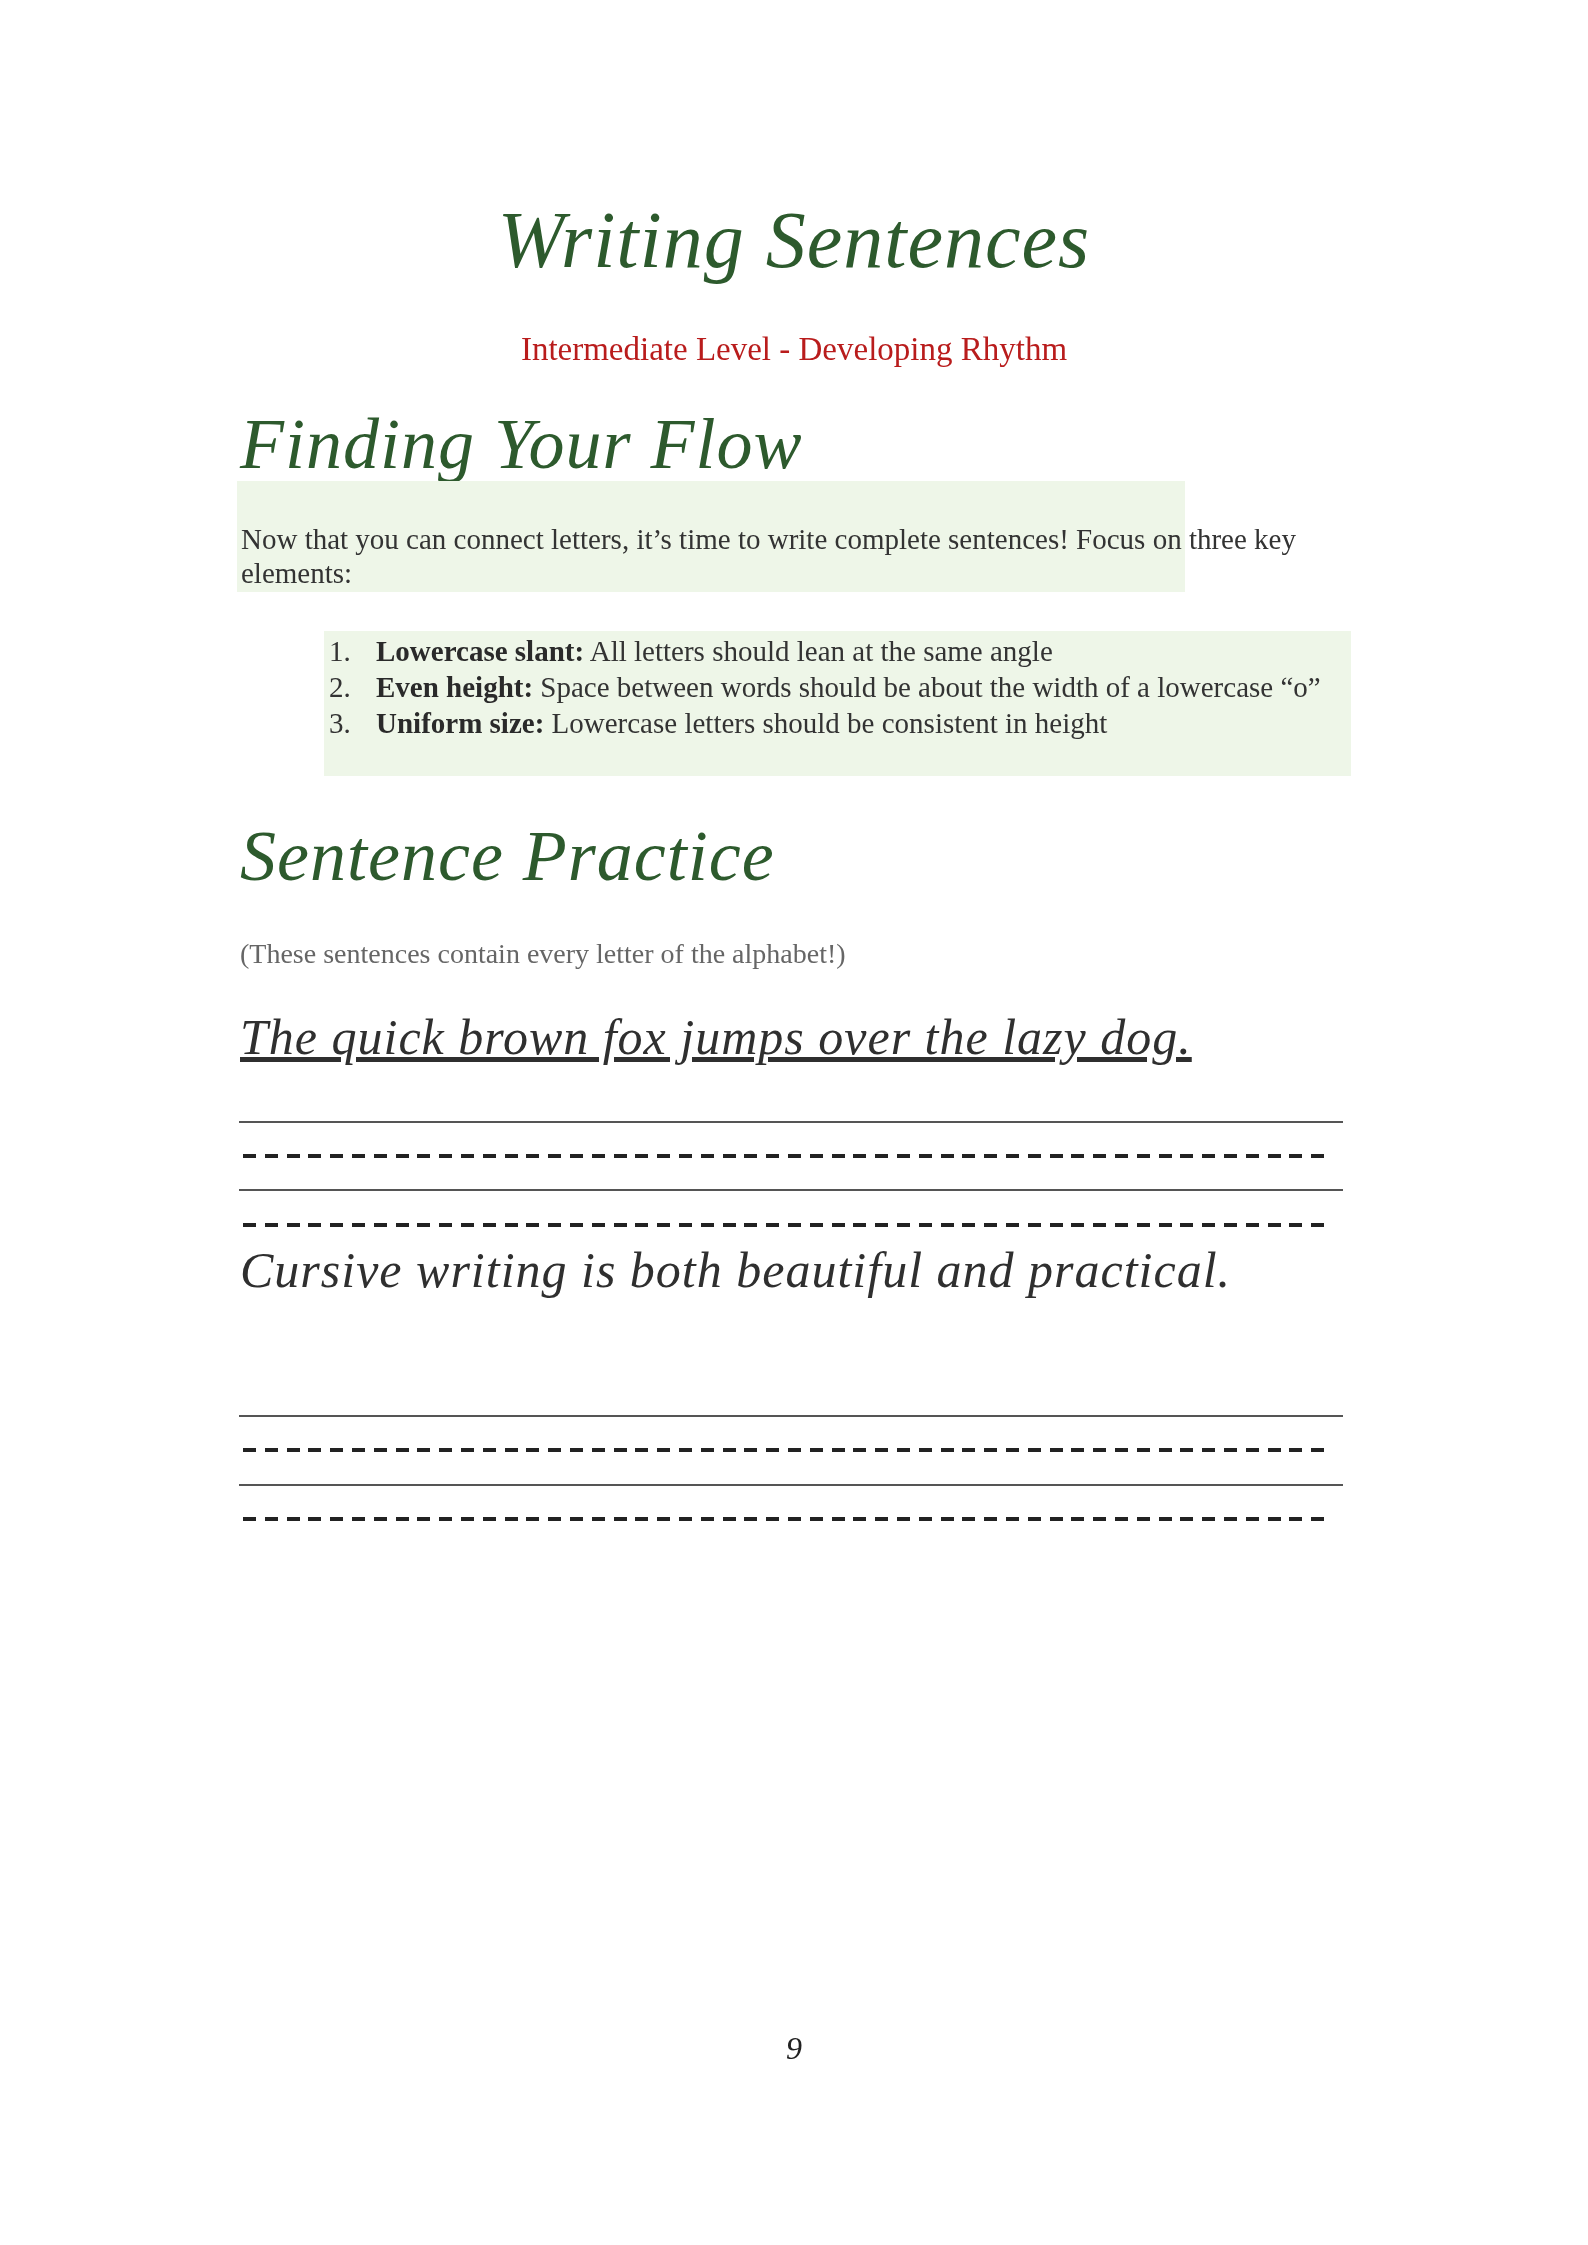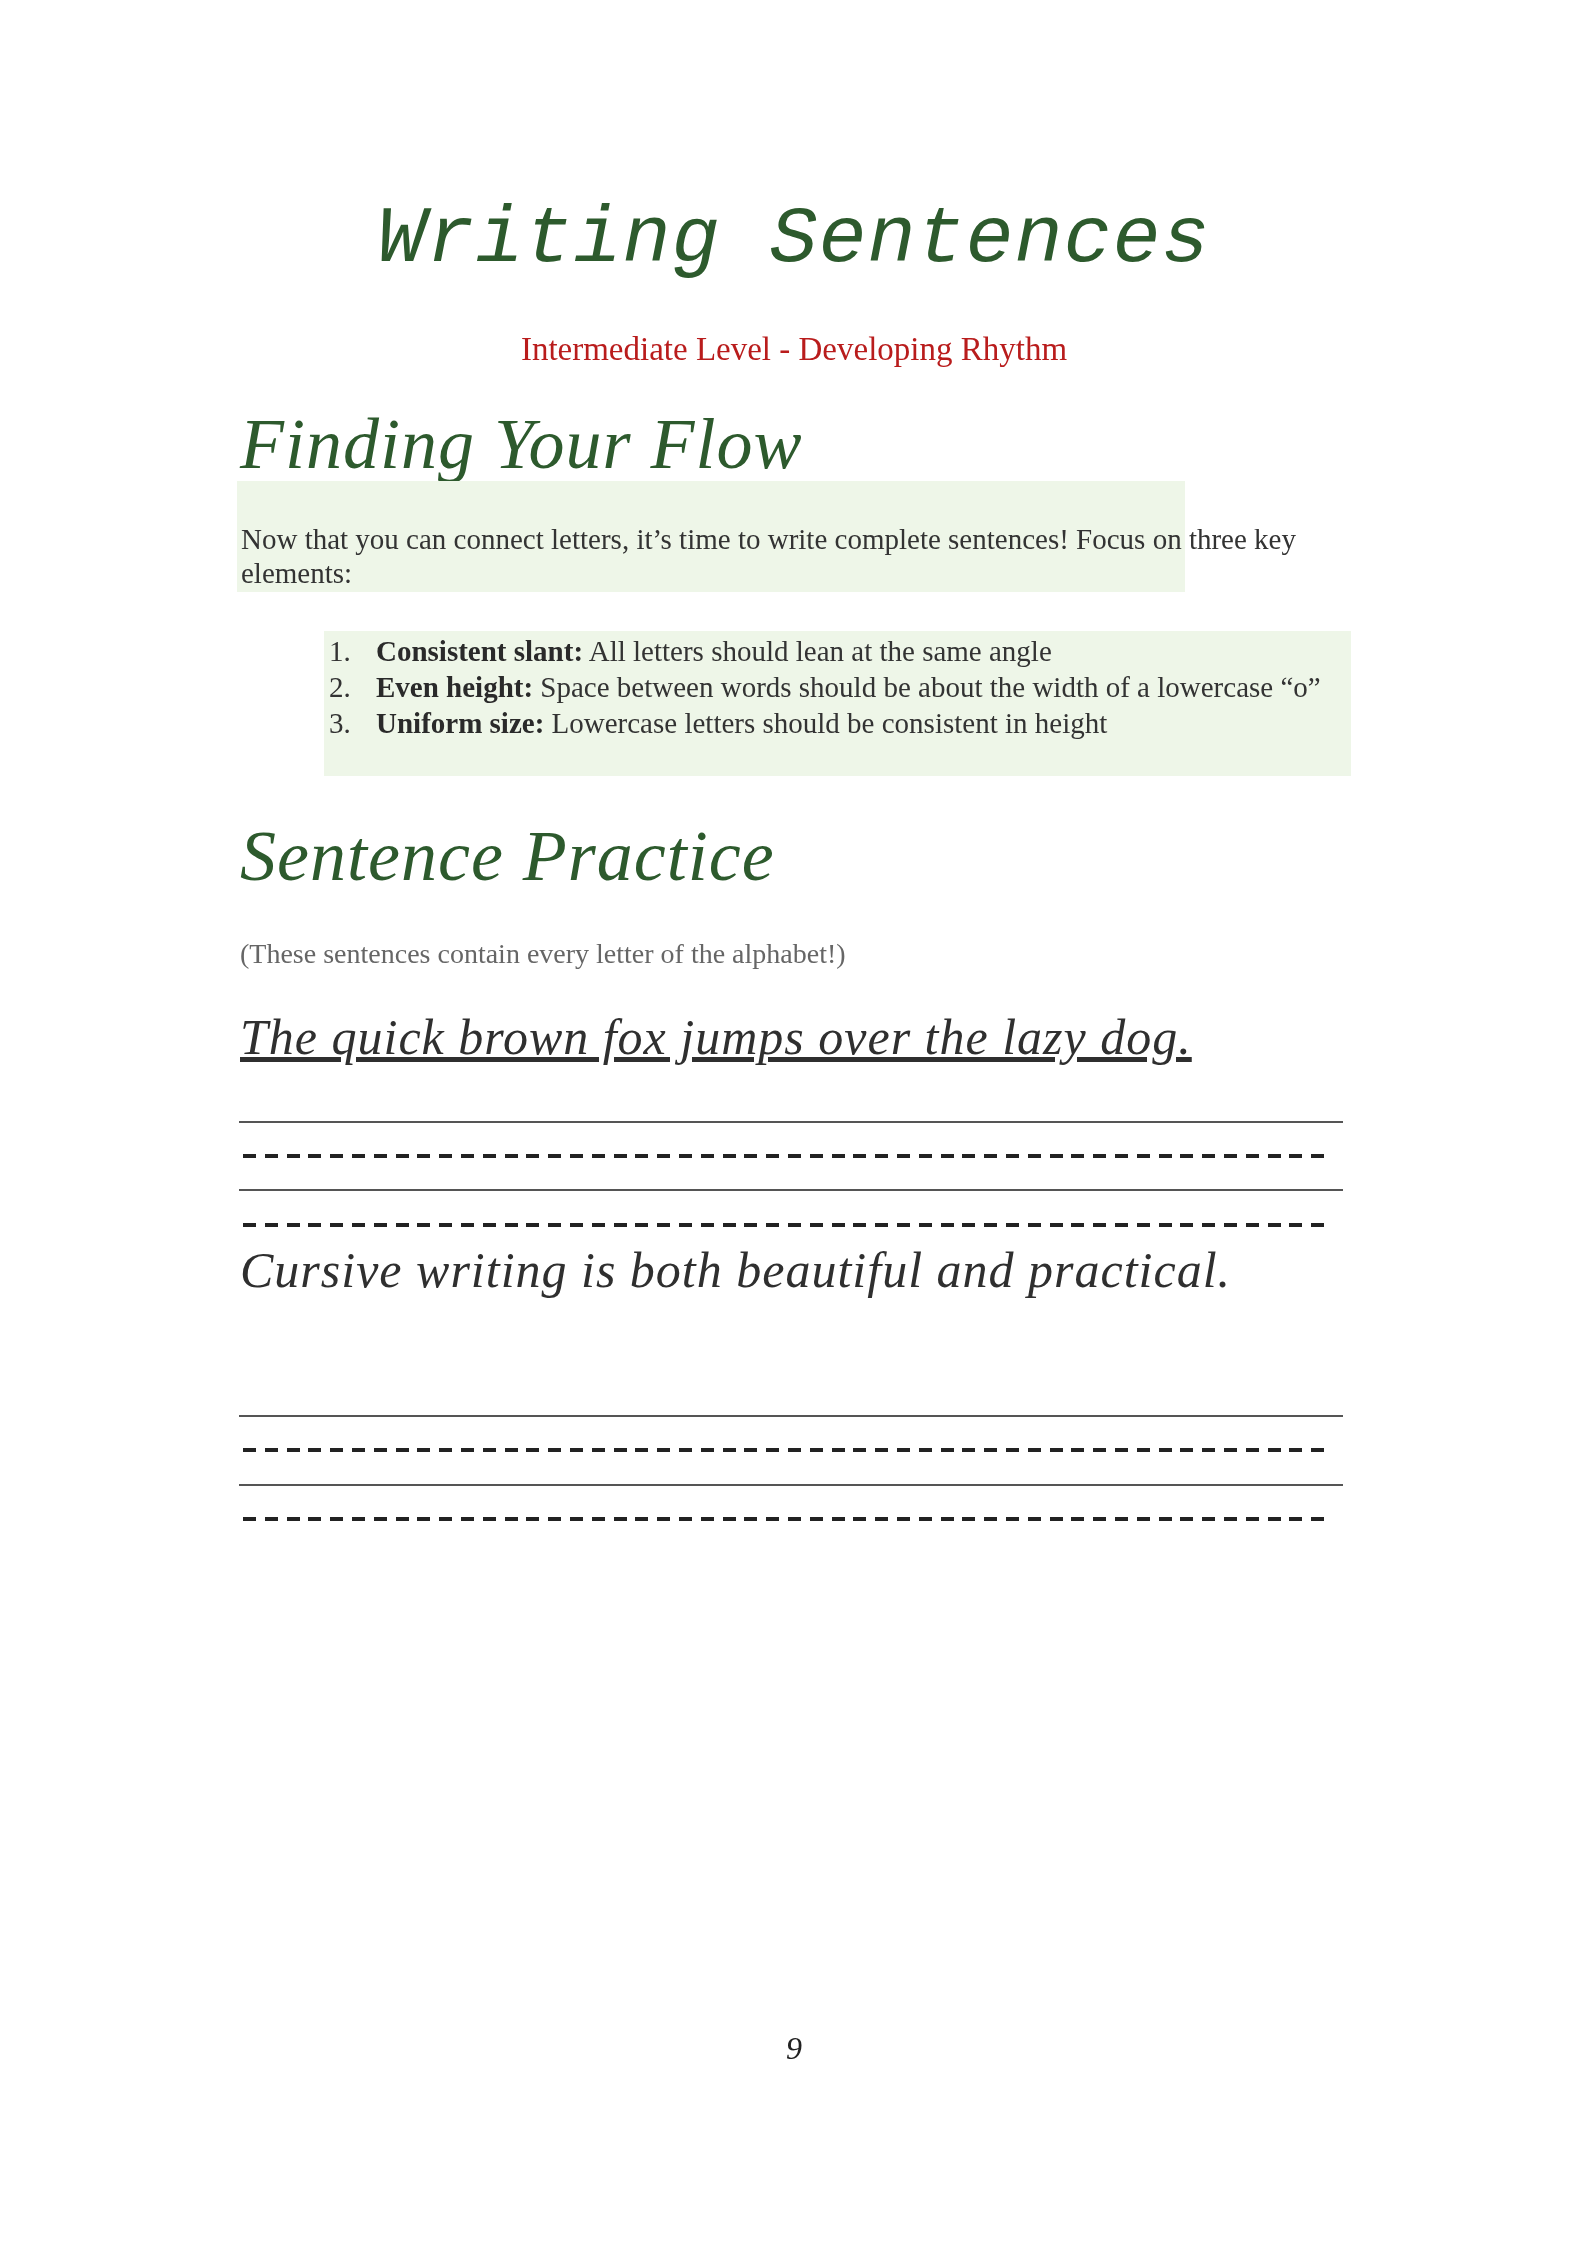--- a/index.html
+++ b/index.html
@@ -1,20 +1,20 @@
 <!DOCTYPE html>
 <html><head>
 <meta charset="utf-8">
 <style>
   html, body { margin: 0; padding: 0; background: #ffffff; }
   body { width: 1588px; height: 2245px; position: relative; overflow: hidden;
          font-family: "Liberation Serif", serif; color: #333333; }
   .title { position: absolute; left: 0; width: 1588px; top: 190px; text-align: center;
            font-size: 80px; color: #2d5a2d; letter-spacing: 1px; line-height: 100px;
-           font-family: Liberation Mono, monospace; font-style: italic; }
+           font-family: Liberation Serif, serif; font-style: italic; }
   .subtitle { position: absolute; left: 0; width: 1588px; top: 329px; text-align: center;
               font-size: 33px; color: #b91c1c; line-height: 40px; }
   .h2 { position: absolute; left: 240px; font-size: 72px; color: #2d5a2d; line-height: 76px;
         font-family: "Liberation Serif", serif; font-style: italic; letter-spacing: 1px; }
   .h2.flow { top: 406px; }
   .h2.practice { top: 818px; }
   .intro-box { position: absolute; left: 237px; top: 481px; width: 948px; height: 111px;
                background: #eef6e8; }
   .intro-text { position: absolute; left: 4px; top: 41px; width: 1080px; font-size: 29px;
                 line-height: 34px; color: #333333; }
@@ -45,21 +45,21 @@
 
   <div class="h2 flow">Finding Your Flow</div>
 
   <div class="intro-box">
     <div class="intro-text">Now that you can connect letters, it’s time to write complete sentences! Focus on three key elements:</div>
   </div>
 
   <div class="list-box">
     <ol class="list">
       <li>
-        <span class="num">1.</span><b>Consistent slant:</b><span> All letters should lean at the same angle</span>
+        <span class="num">1.</span><b>Lowercase slant:</b><span> All letters should lean at the same angle</span>
       </li>
       <li>
         <span class="num">2.</span><b>Even height:</b><span> Space between words should be about the width of a lowercase “o”</span>
       </li>
       <li>
         <span class="num">3.</span><b>Uniform size:</b><span> Lowercase letters should be consistent in height</span>
       </li>
     </ol>
   </div>
 

